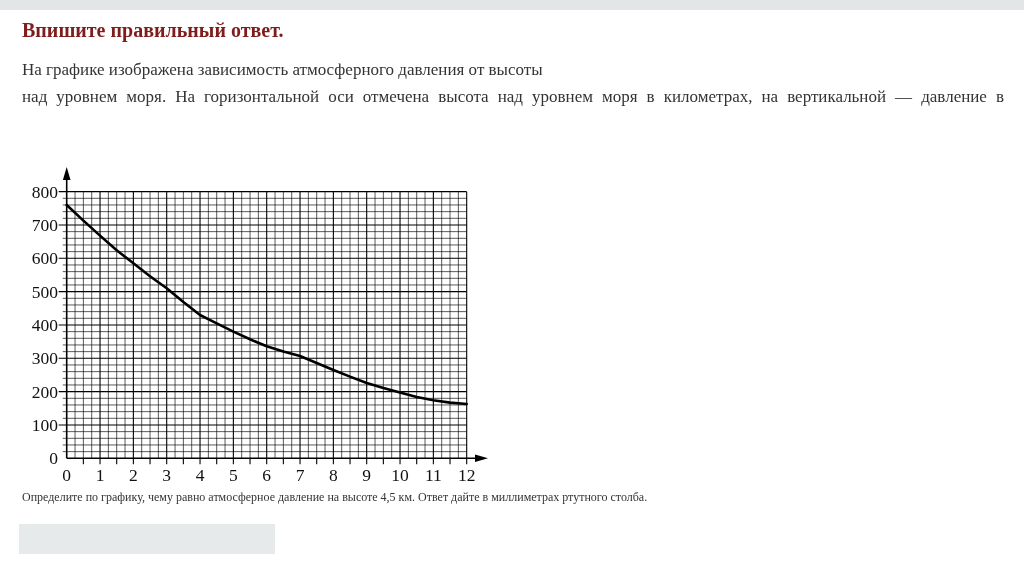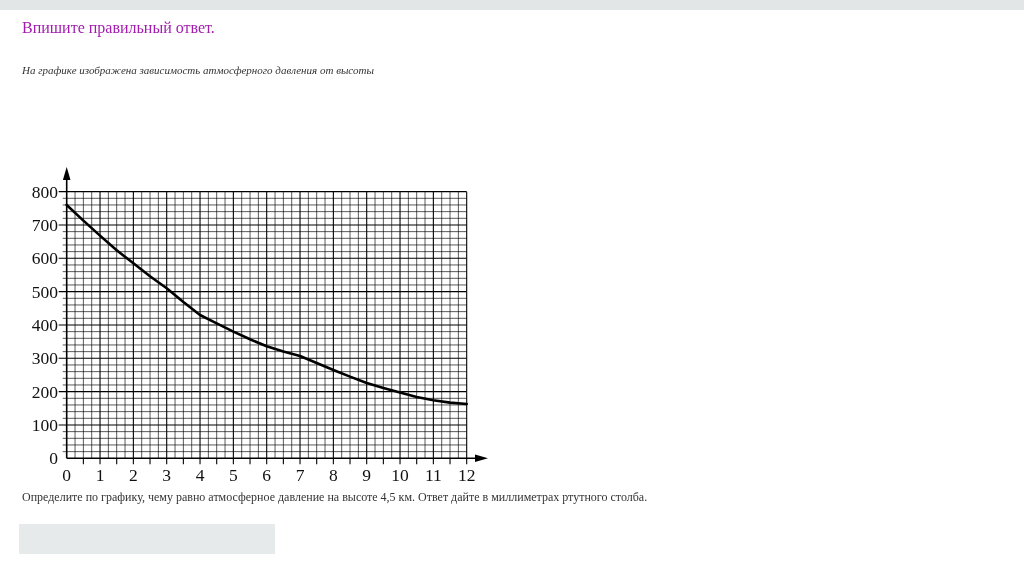--- a/index.html
+++ b/index.html
@@ -14,32 +14,31 @@
   }
   .top-bar {
     position: absolute;
     left: 0; top: 0;
     width: 1024px; height: 10px;
     background: #e2e6e6;
   }
   .page-title {
     position: absolute;
     left: 22px; top: 19px;
-    font-size: 16px;
-    font-weight: normal;
-    color: #a21caf;
+    font-size: 20px;
+    font-weight: bold;
+    color: #7f1d1d;
   }
   .problem-statement {
     position: absolute;
     left: 22px; top: 57px;
     width: 982px;
-    font-size: 11px;
+    font-size: 17px;
     line-height: 26.5px;
     color: #333333;
-    font-style: italic;
   }
   .problem-line.justified {
     text-align: justify;
     text-align-last: justify;
   }
   .chart-wrap {
     position: absolute;
     left: 0; top: 162px;
     width: 500px; height: 340px;
   }
@@ -70,20 +69,21 @@
 </style>
 </head>
 <body>
 
 <div class="top-bar"></div>
 
 <div class="page-title">Впишите правильный ответ.</div>
 
 <div class="problem-statement">
   <div class="problem-line">На графике изображена зависимость атмосферного давления от высоты</div>
+  <div class="problem-line justified">над уровнем моря. На горизонтальной оси отмечена высота над уровнем моря в километрах, на вертикальной —  давление в</div>
 </div>
 
 <div class="chart-wrap">
   <svg id="chart-svg" width="500" height="340" viewBox="0 0 500 340">
       <g>
         <line x1="62.7" y1="289.6333333333333" x2="466.69599999999997" y2="289.6333333333333" stroke="#000000" stroke-width="0.65"></line>
         <line x1="62.7" y1="282.9666666666667" x2="466.69599999999997" y2="282.9666666666667" stroke="#000000" stroke-width="0.65"></line>
         <line x1="62.7" y1="276.3" x2="466.69599999999997" y2="276.3" stroke="#000000" stroke-width="0.65"></line>
         <line x1="62.7" y1="269.6333333333333" x2="466.69599999999997" y2="269.6333333333333" stroke="#000000" stroke-width="0.65"></line>
         <line x1="62.7" y1="256.3" x2="466.69599999999997" y2="256.3" stroke="#000000" stroke-width="0.65"></line>

